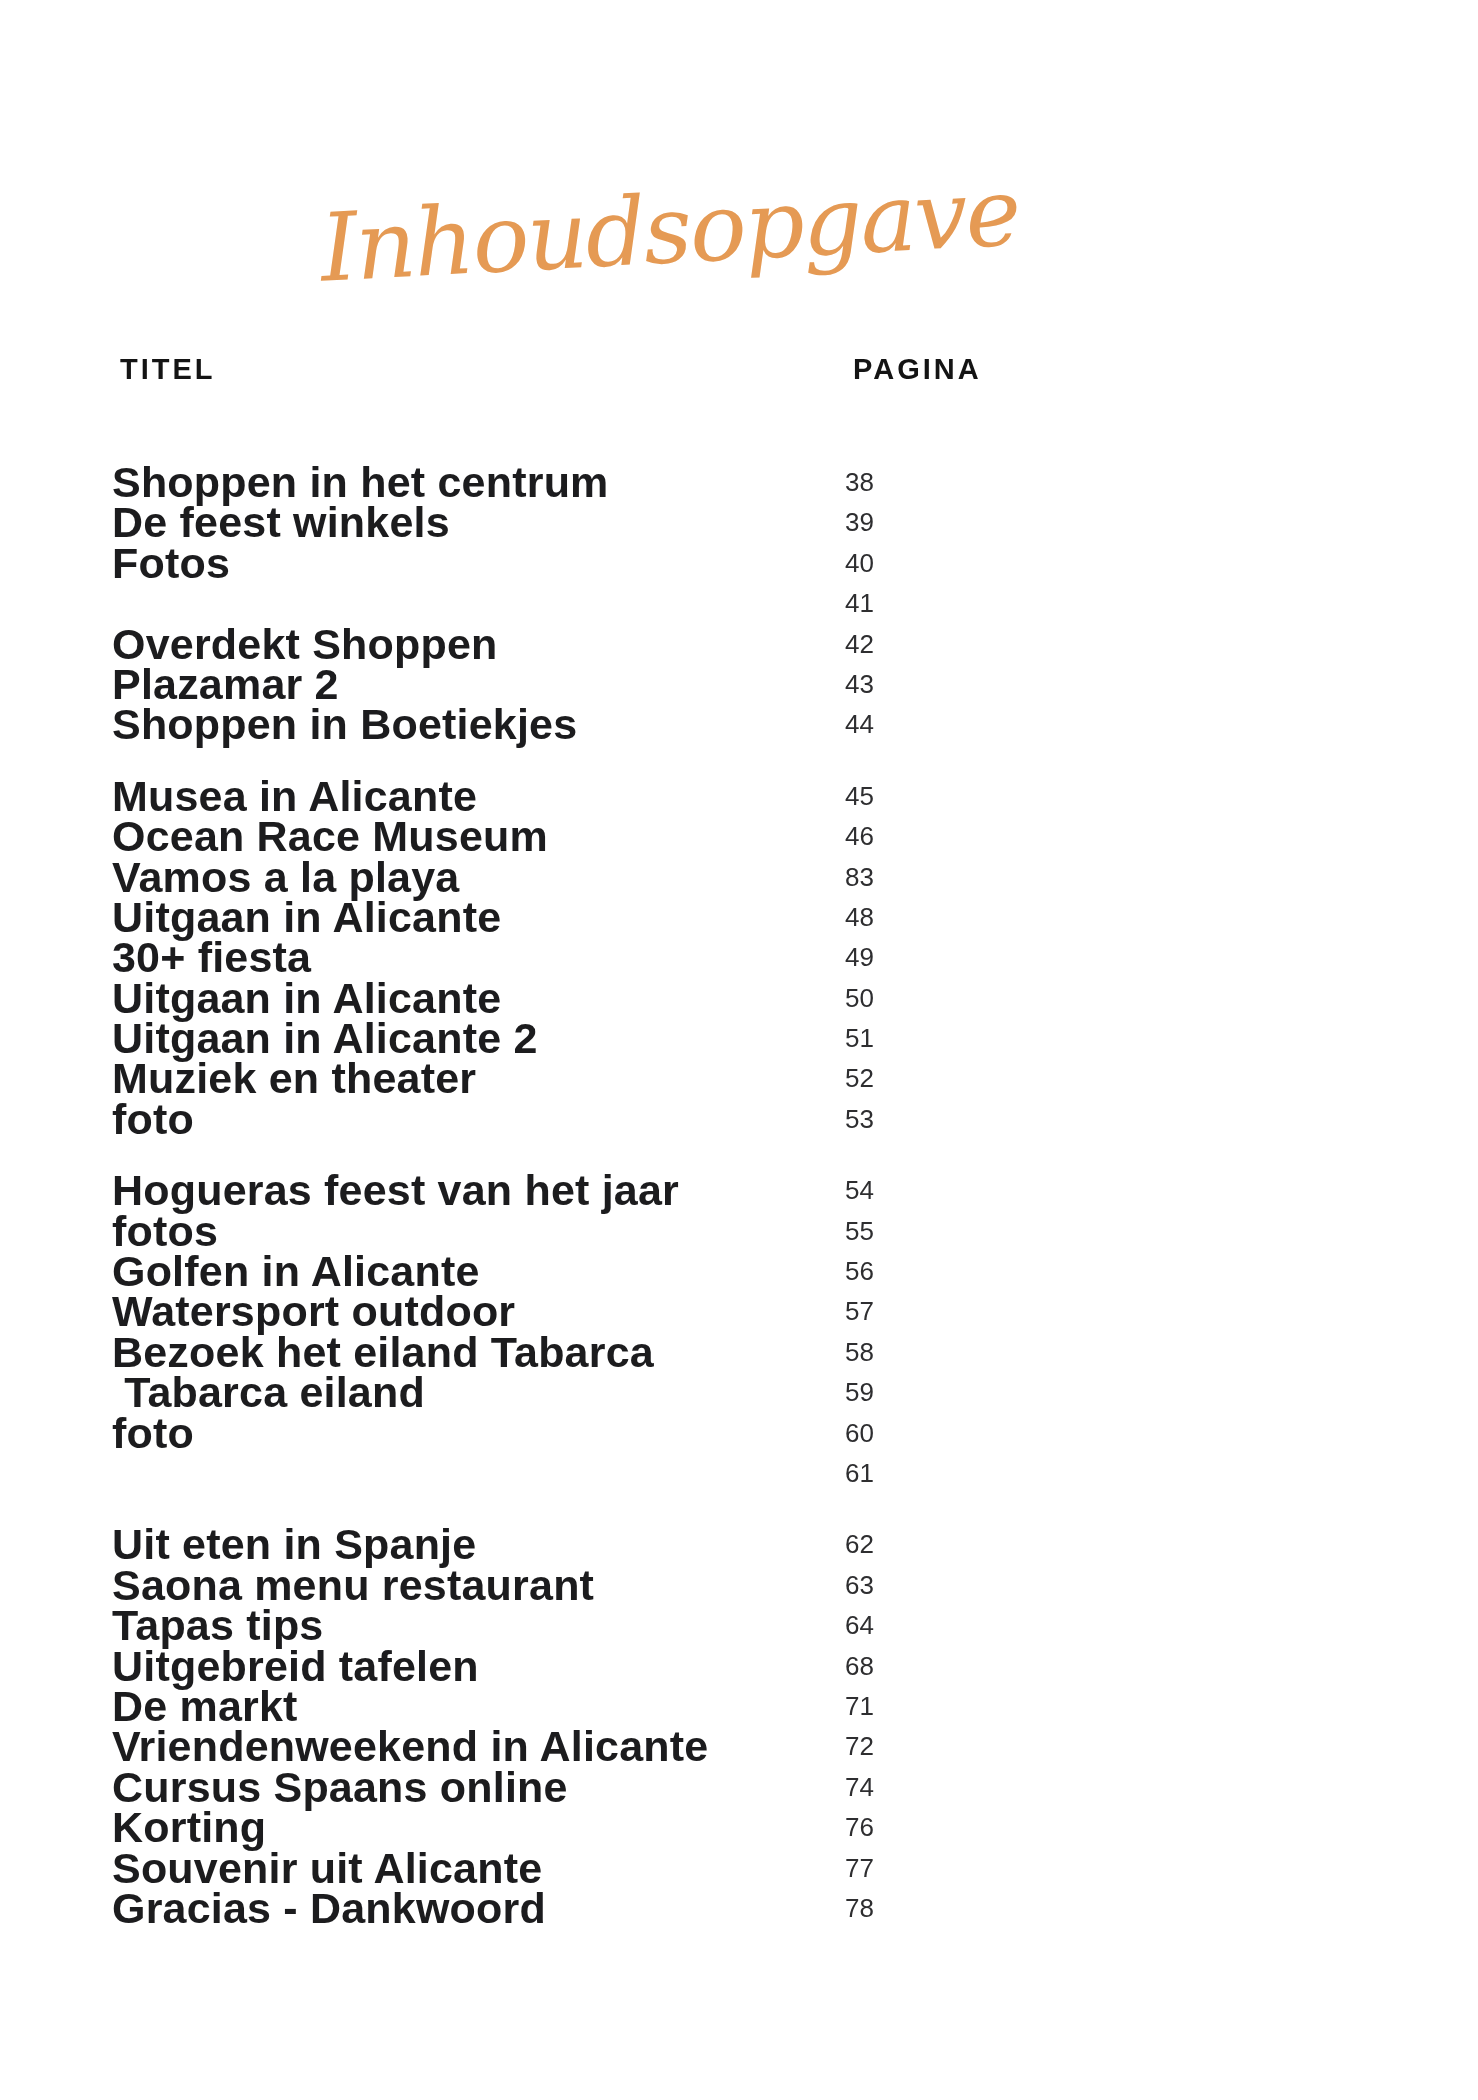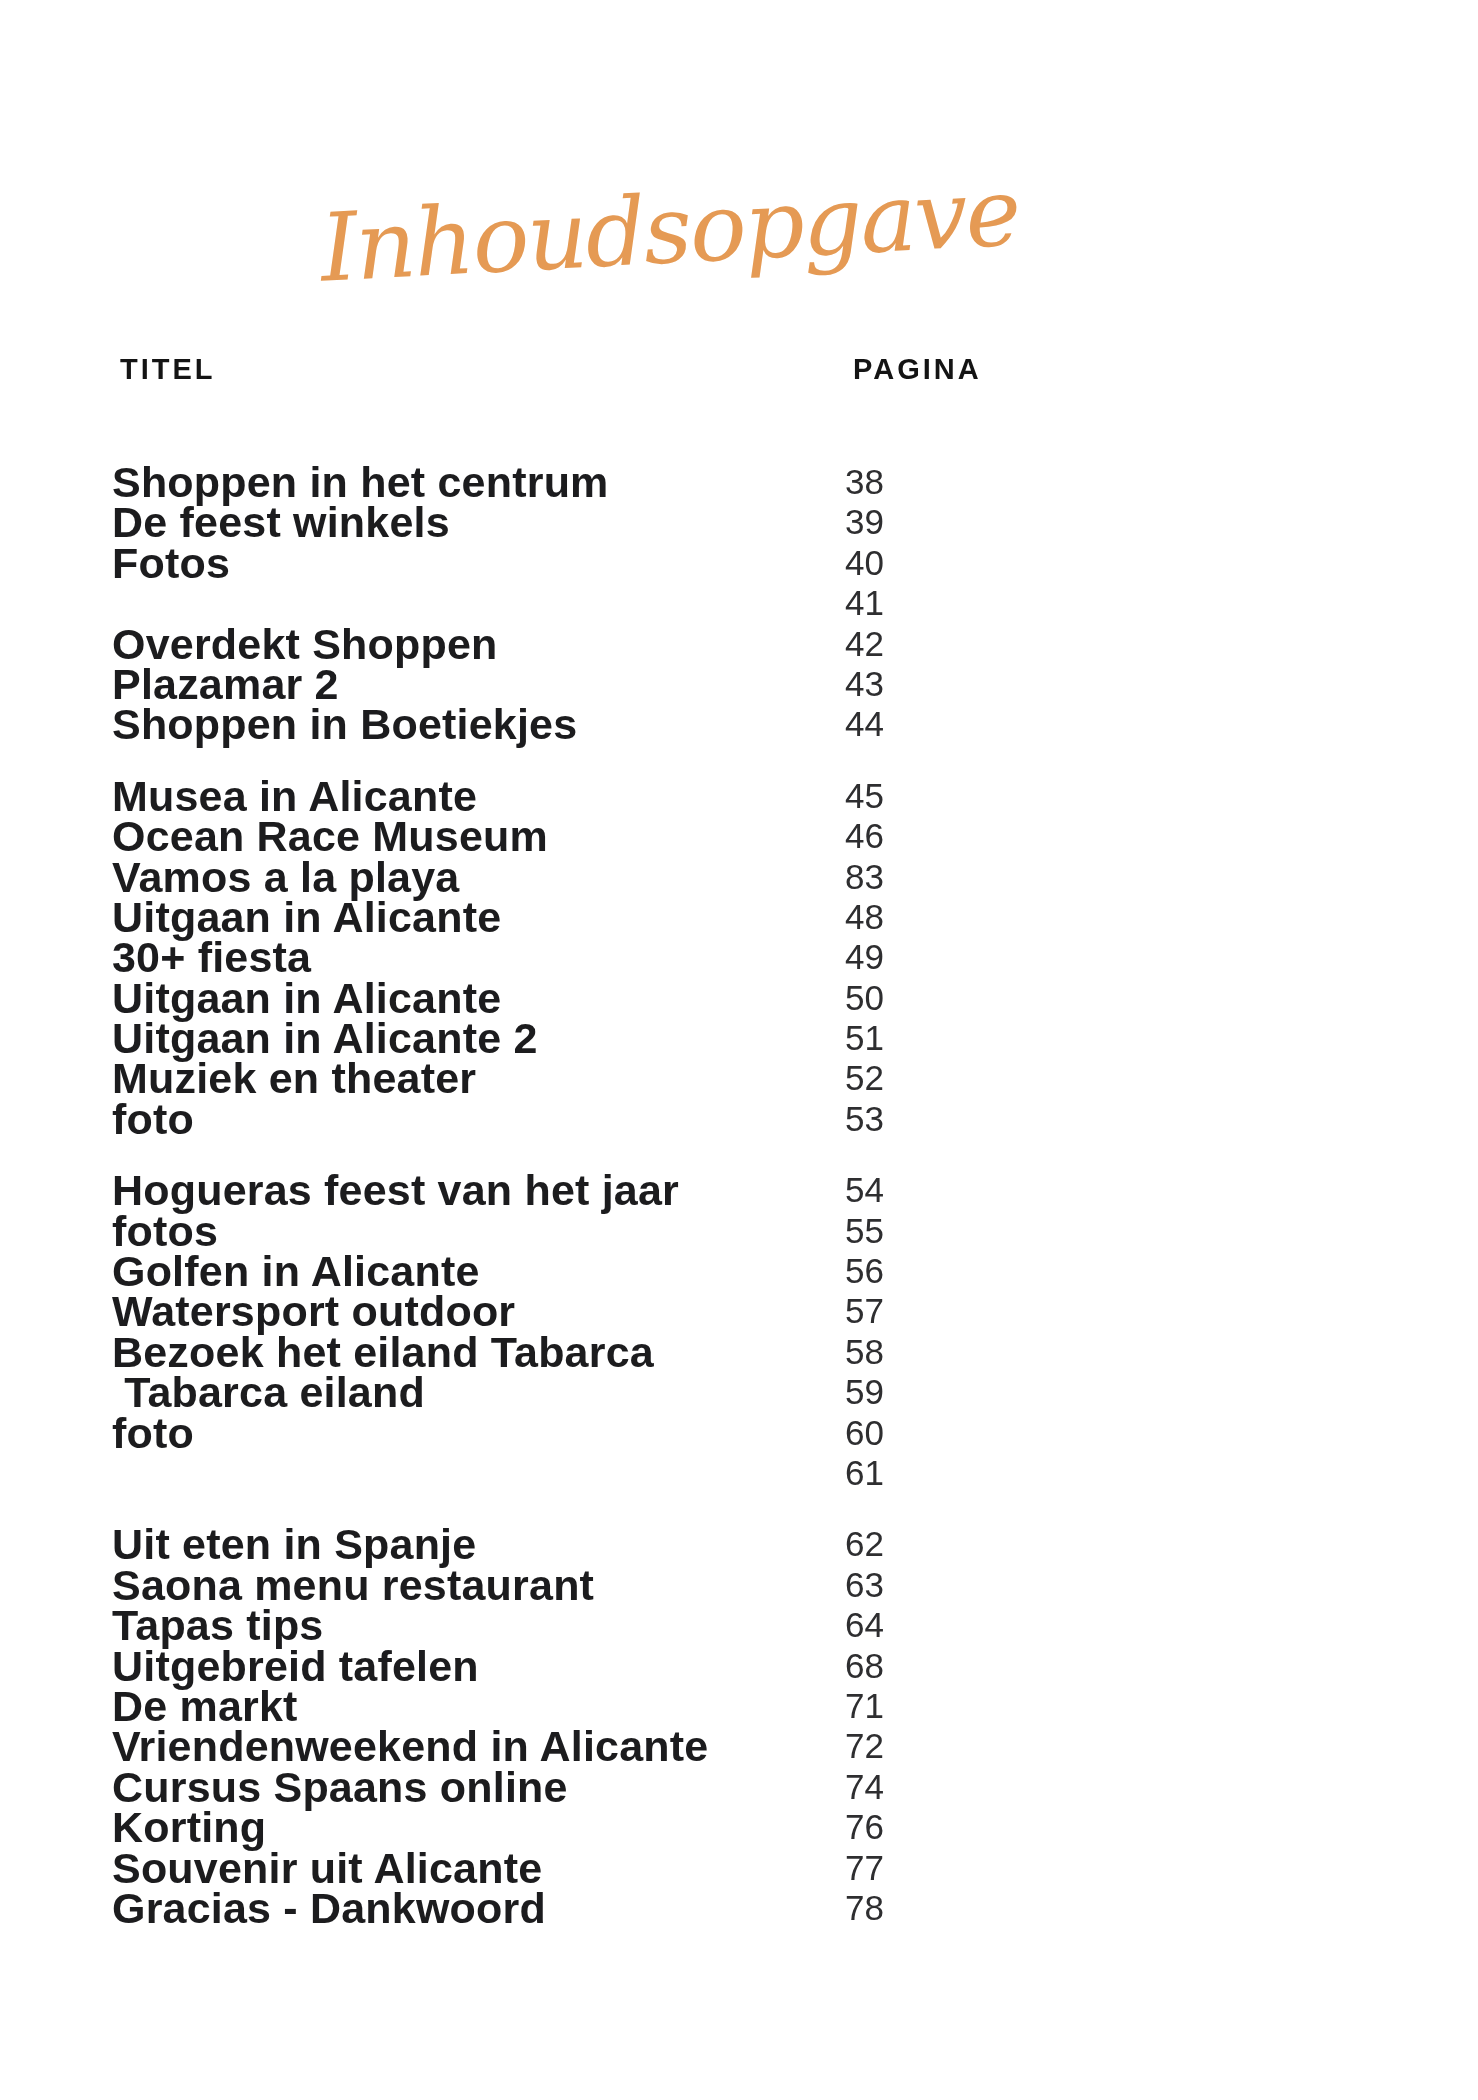--- a/index.html
+++ b/index.html
@@ -69,21 +69,21 @@
     font-size: 43px;
     font-weight: 700;
     color: #1c1c1e;
     letter-spacing: 0.2px;
     white-space: pre; 
   }
   .trow .p {
     position: absolute;
     left: 733px;
     top: 0;
-    font-size: 35px;
+    font-size: 26px;
     font-weight: 400;
     color: #2e2e30;
   }
 </style>
 </head>
 <body>
 
 <div class="page">
 
   <h1 class="script-title" style="color: rgb(229, 154, 84);">Inhoudsopgave</h1>

